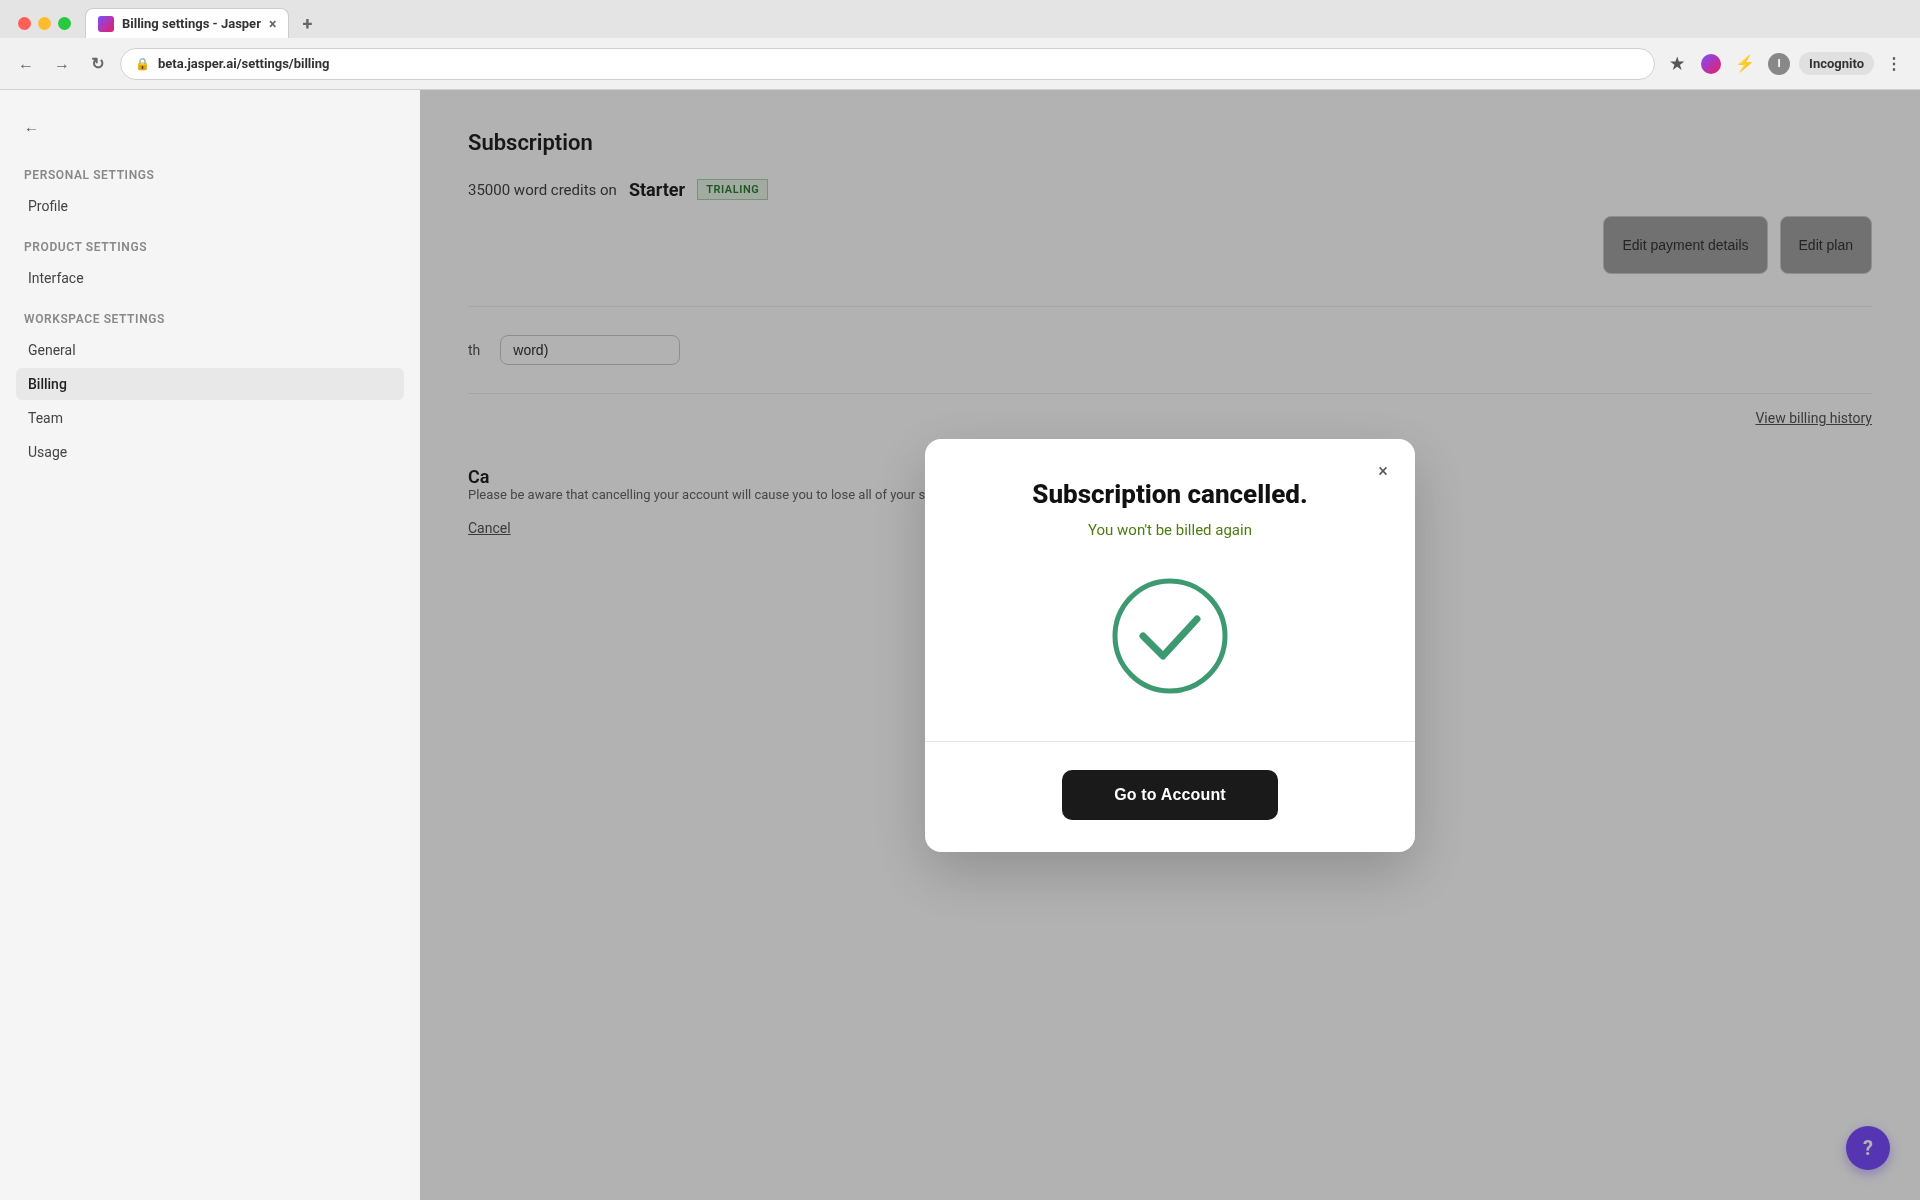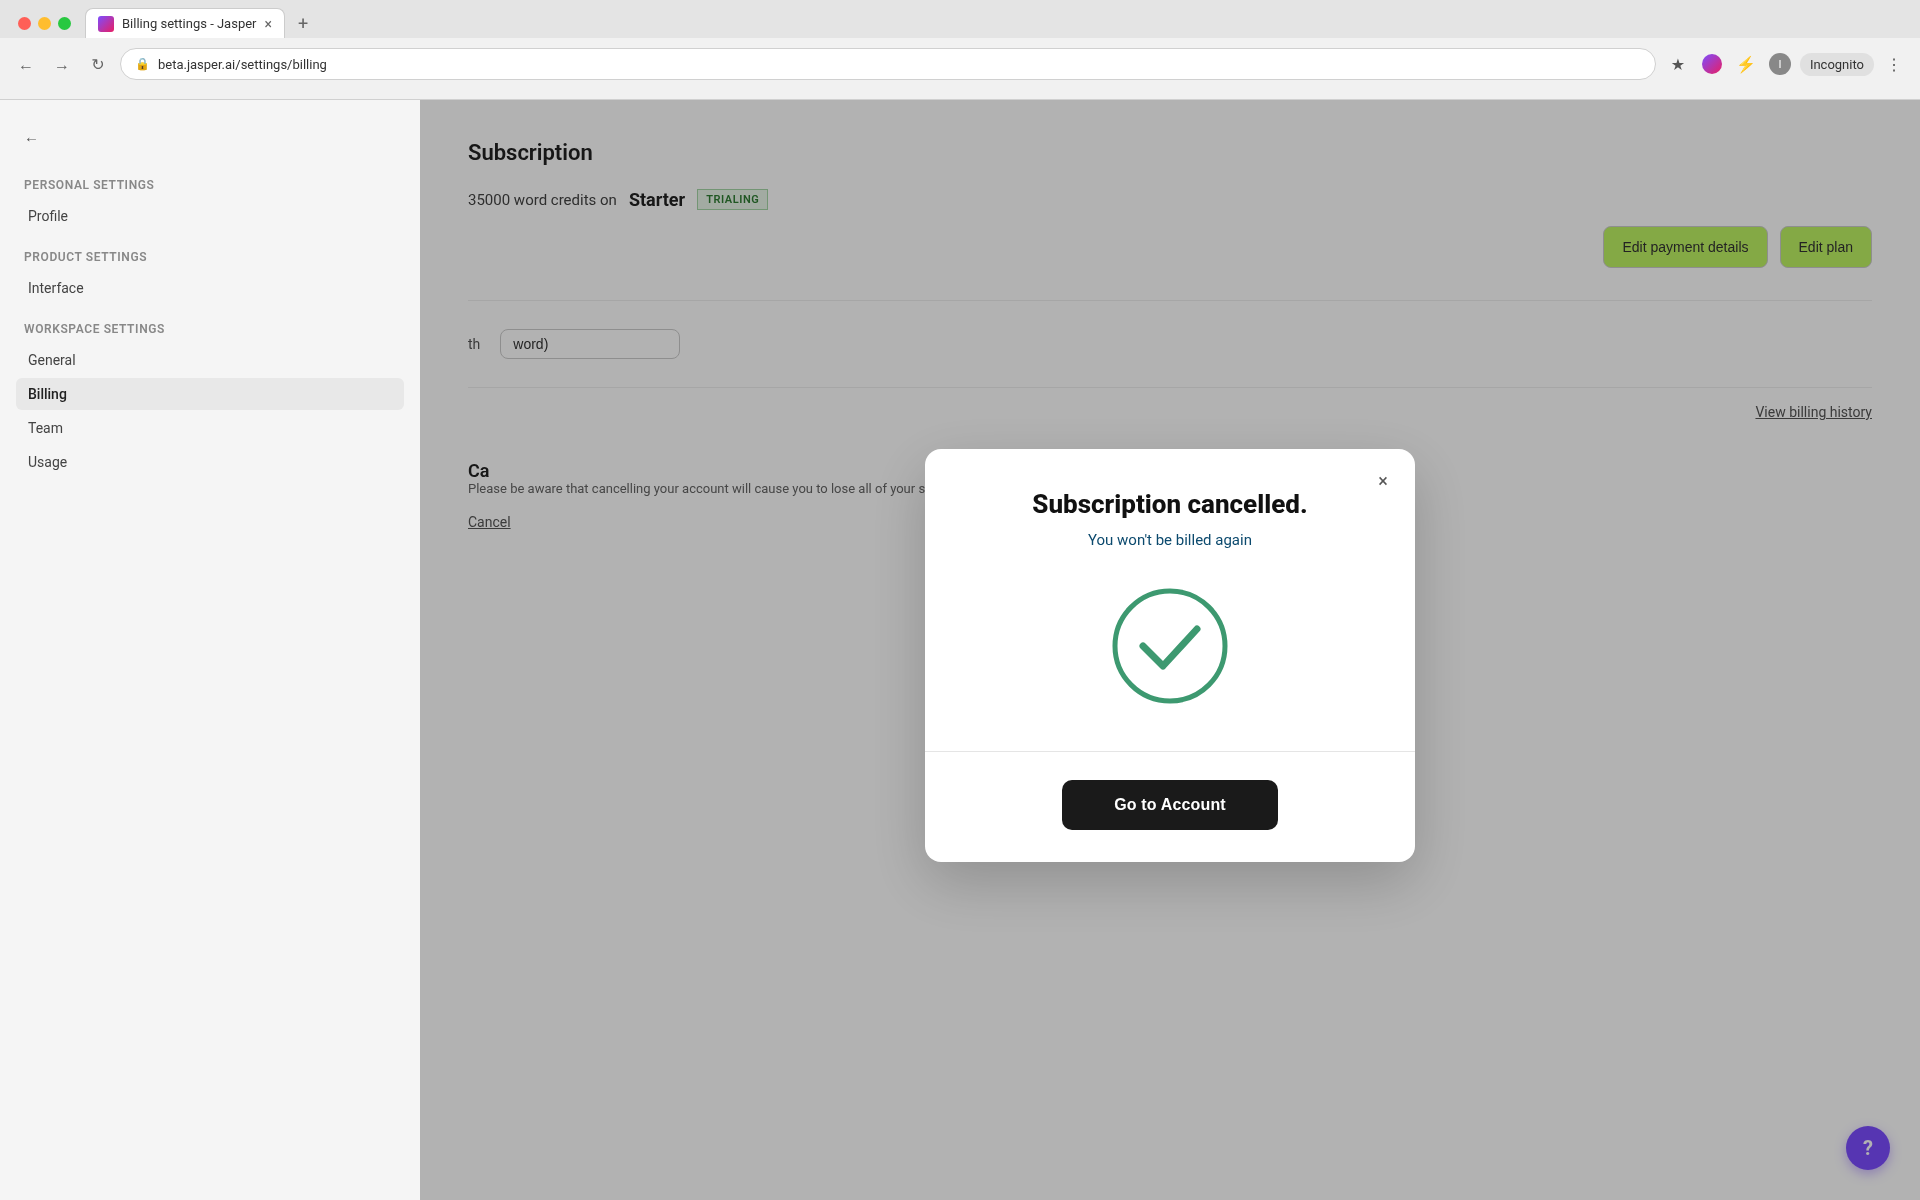--- a/index.html
+++ b/index.html
@@ -9,24 +9,25 @@
       width: 1920px;
       height: 1200px;
       overflow: hidden;
       position: relative;
     }
 
     
     .browser-chrome {
       width: 100%;
       background: #f1f1f1;
-      height: 100px;
+      height: 90px;
       display: flex;
       flex-direction: column;
       border-bottom: 1px solid #d0d0d0;
+      font-weight: bold;
     }
     .browser-tabs {
       display: flex;
       align-items: center;
       padding: 8px 8px 0;
       background: #e4e4e4;
       height: 38px;
       gap: 4px;
     }
     .browser-controls {
@@ -239,24 +240,24 @@
       border: 1px solid #a5d6a7;
     }
 
     .action-buttons {
       display: flex;
       gap: 12px;
       margin-top: 16px;
       justify-content: flex-end;
     }
     .btn-outline {
-      padding: 12px 18px;
+      padding: 20px 18px;
       border: 1px solid #ccc;
       border-radius: 8px;
-      background: #bef264;
+      background: #a3a3a3;
       font-size: 14px;
       color: #333;
       cursor: pointer;
     }
 
     .view-details-btn {
       padding: 8px 18px;
       border-radius: 8px;
       background: #8b5cf6;
       color: white;
@@ -361,21 +362,21 @@
 
     .modal-title {
       font-size: 26px;
       font-weight: 800;
       color: #111;
       margin-bottom: 12px;
     }
 
     .modal-subtitle {
       font-size: 15px;
-      color: #0c4a6e;
+      color: #4d7c0f;
       margin-bottom: 32px;
       text-align: center;
     }
 
     .success-circle {
       width: 130px;
       height: 130px;
       margin: 0 auto 8px;
     }
 

